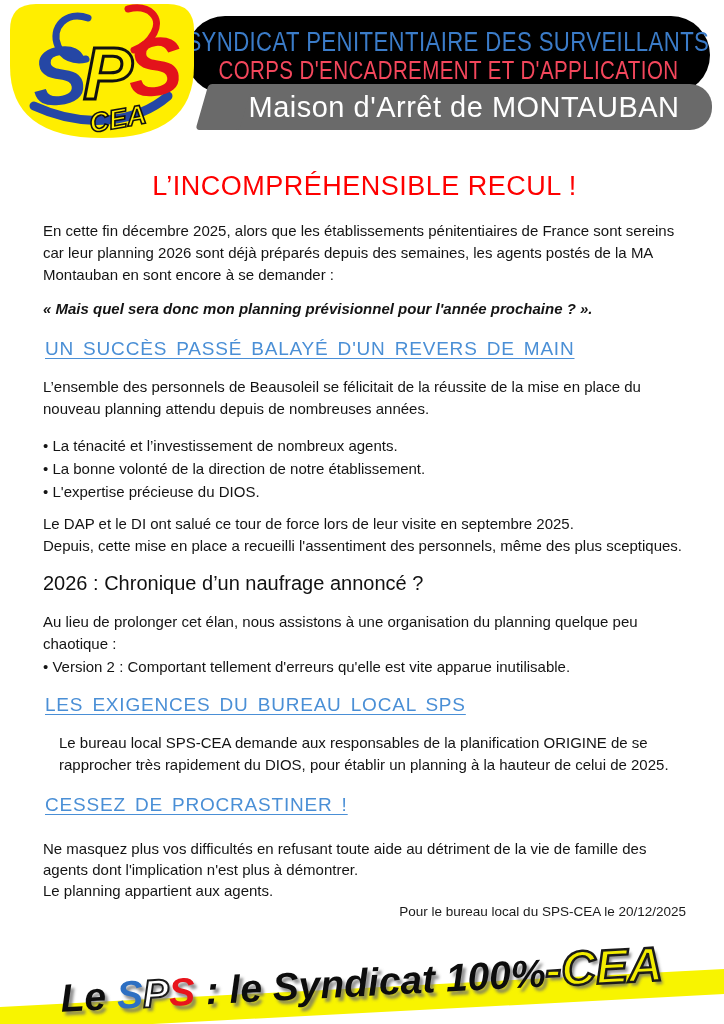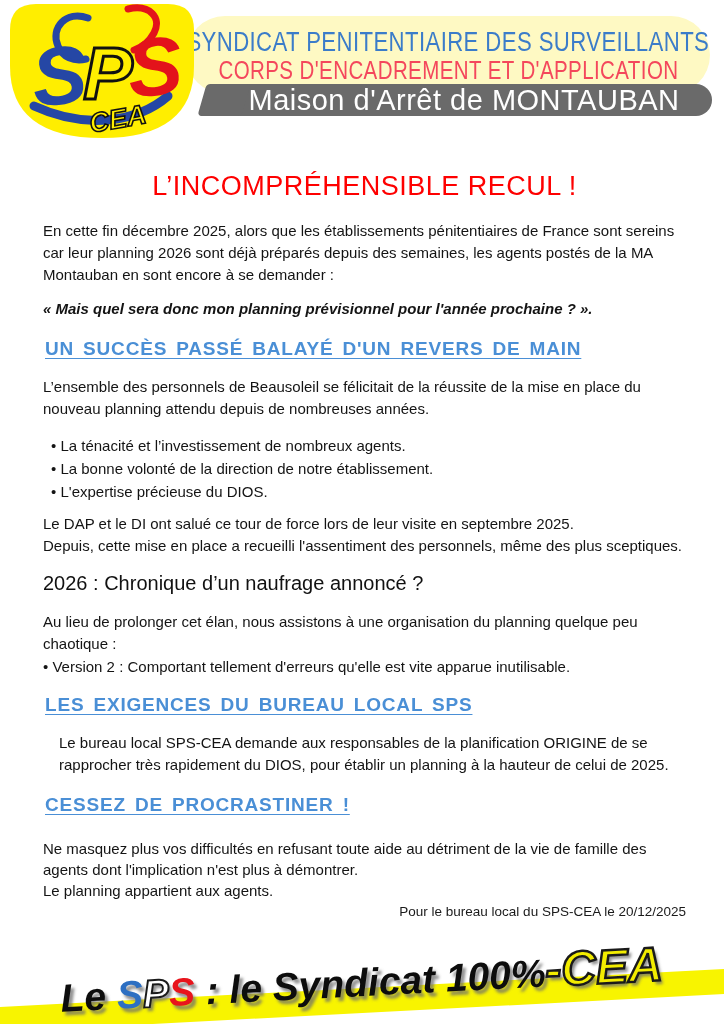--- a/index.html
+++ b/index.html
@@ -1,45 +1,45 @@
 <!DOCTYPE html>
 <html><head>
 <meta charset="utf-8">
 <style>
   html,body{margin:0;padding:0;background:#fff;}
   .page{position:relative;width:724px;height:1024px;background:#fff;overflow:hidden;
         font-family:"Liberation Sans",sans-serif;color:#141414;}
 
   
   .header{position:absolute;top:0;left:0;width:100%;height:150px;}
-  .union-pill{position:absolute;left:186px;top:16px;right:14px;height:78px;background:#fef9c3;
+  .union-pill{position:absolute;left:186px;top:16px;right:14px;height:78px;background:#000000;
               border-radius:40px;display:flex;flex-direction:column;justify-content:center;
               align-items:center;z-index:1;}
   .pill-line1{color:#3b7cc9;font-size:27px;line-height:30px;white-space:nowrap;
               transform:scaleX(0.82);letter-spacing:0.5px;}
   .pill-line2{color:#f4475c;font-size:25px;line-height:27px;white-space:nowrap;
               transform:scaleX(0.82);letter-spacing:0.5px;}
-  .site-band{position:absolute;left:216px;top:84px;right:12px;height:32px;background:#6a6a6a;
+  .site-band{position:absolute;left:216px;top:84px;right:12px;height:46px;background:#6a6a6a;
              border-radius:6px 22px 22px 6px;display:flex;align-items:center;justify-content:center;
              z-index:2;}
   .site-band::before{content:"";position:absolute;left:-14px;top:0;width:44px;height:100%;
              background:#6a6a6a;transform:skewX(-16deg);border-radius:4px;}
   .site-label{position:relative;color:#ffffff;font-size:29px;letter-spacing:0.5px;white-space:nowrap;}
   .logo{position:absolute;left:8px;top:2px;width:190px;height:140px;z-index:3;}
 
   
   .main{position:absolute;top:160px;left:43px;right:38px;}
   .title{color:#fe0000;font-size:27px;line-height:36px;text-align:center;font-weight:normal;
          margin:8px 0 16px 0;letter-spacing:0.5px;}
   .para{font-size:15px;line-height:22px;margin:0 0 12px 0;}
   .quote{font-size:15px;line-height:22px;font-weight:bold;margin:0 0 16px 0;font-style:italic;}
-  .h-blue{color:#4a8fd6;font-size:19px;line-height:26px;font-weight:bold;letter-spacing:0.8px;
+  .h-blue{color:#4a8fd6;font-size:19px;line-height:26px;font-weight:normal;letter-spacing:0.8px;
           word-spacing:3px;text-decoration:underline;text-underline-offset:3px;margin:0 0 14px 2px;}
   .h-black{color:#111;font-size:20px;line-height:28px;font-weight:normal;margin:0 0 14px 0;}
-  .bullets{margin:0 0 10px 8px;}
+  .bullets{margin:0 0 10px 0;}
   .bullet-line{font-size:15px;line-height:23px;}
   .line{font-size:15px;line-height:22px;}
   .block{margin:0 0 12px 0;}
   .block-lg{margin:0 0 14px 0;}
   .block-xl{margin:0 0 16px 16px;}
   .last-block .line{line-height:21px;}
   .signature{font-size:13.5px;line-height:17px;text-align:right;margin-top:2px;color:#1a1a1a;}
 
   
   .footer-banner{position:absolute;left:-14px;right:-14px;top:948px;height:86px;

